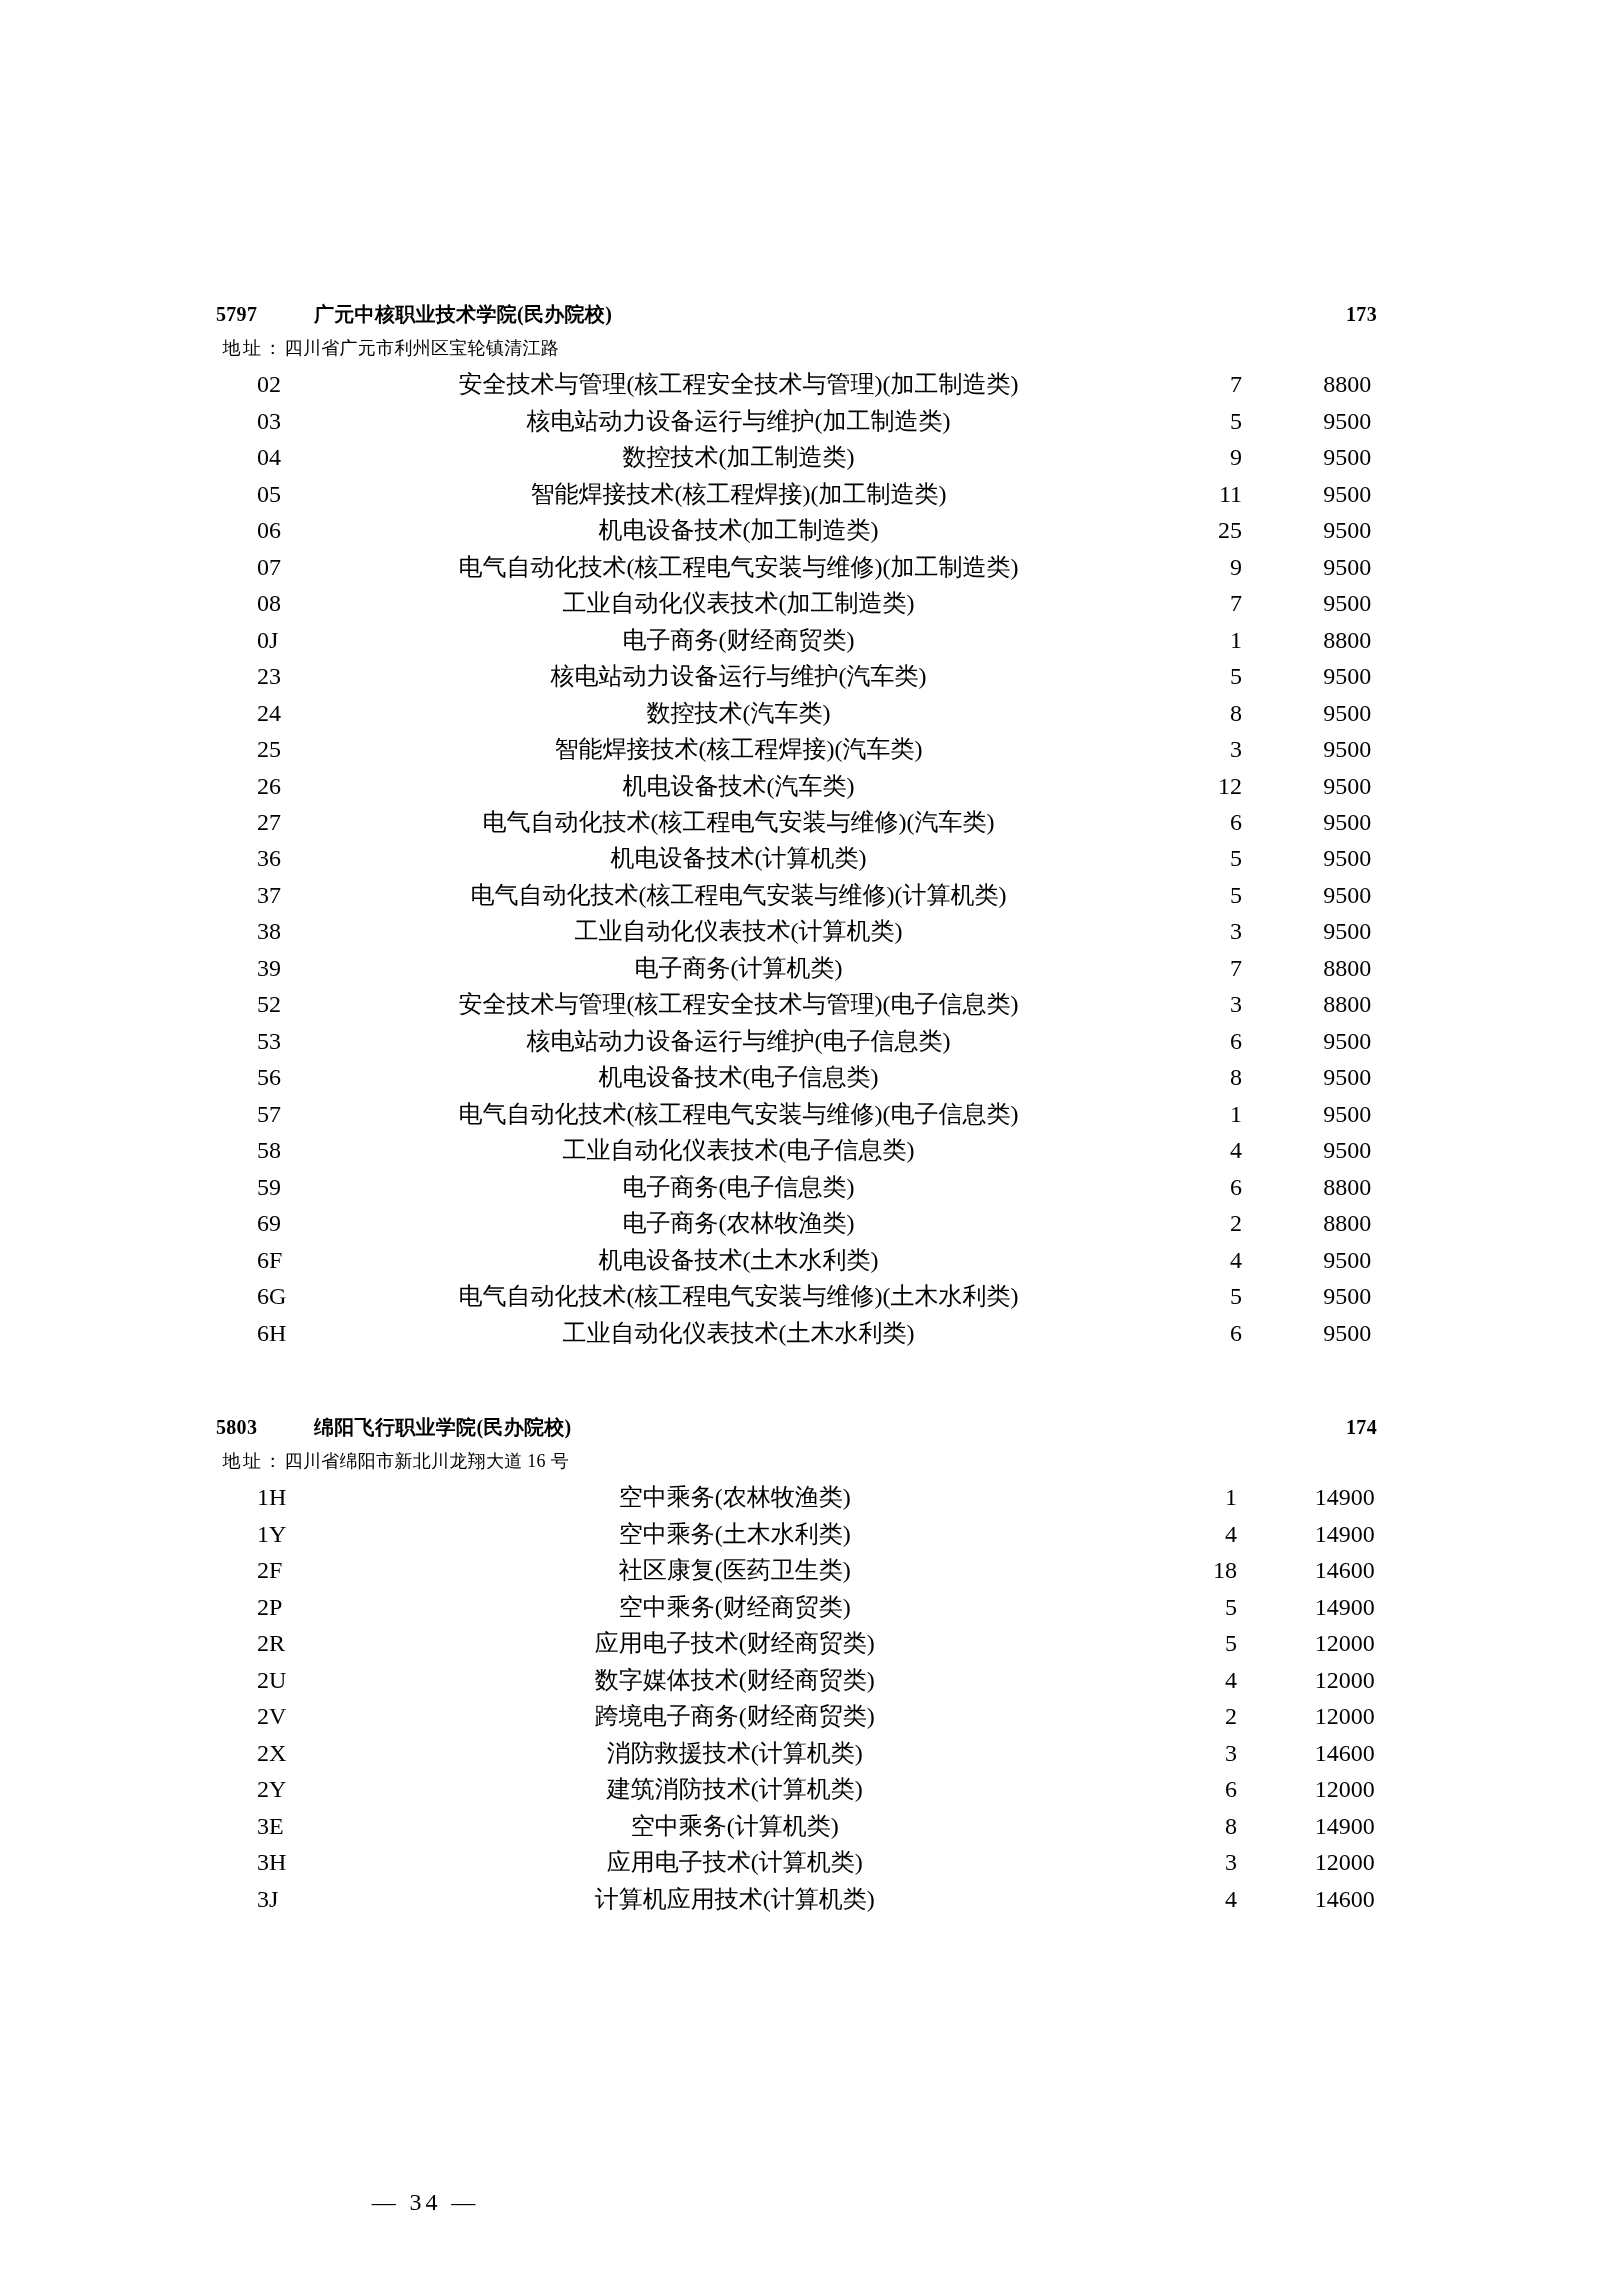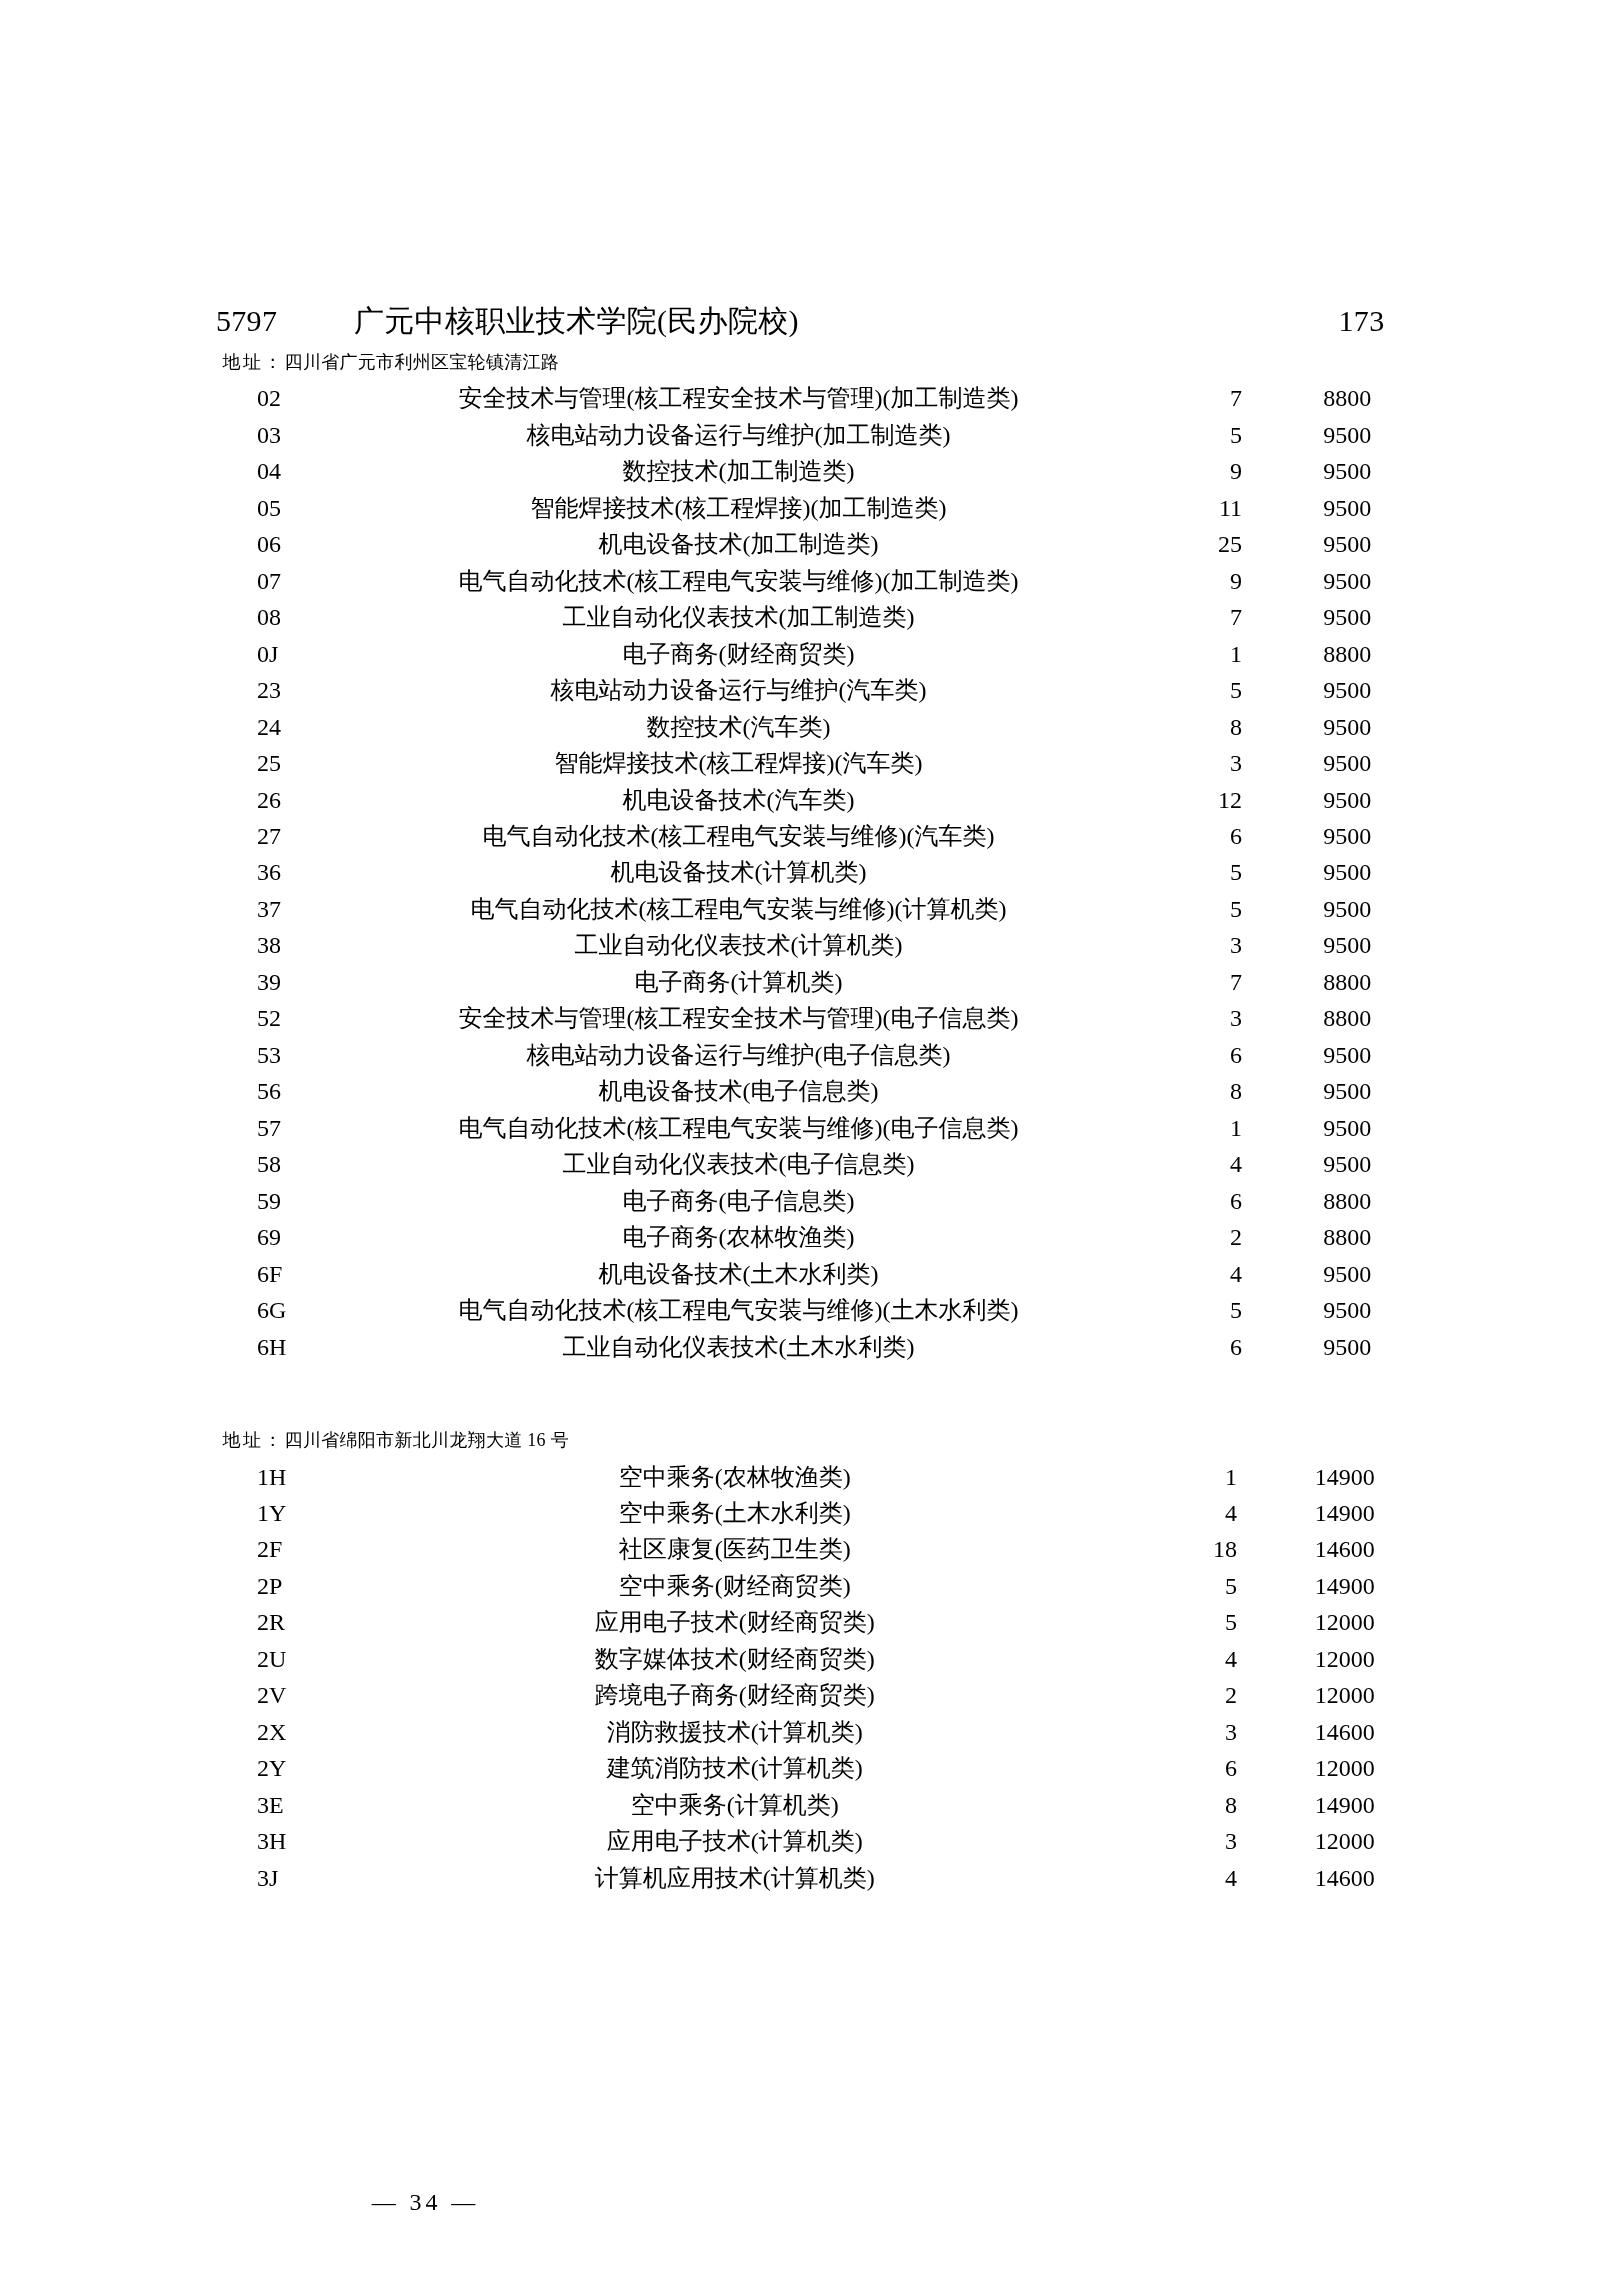--- a/index.html
+++ b/index.html
@@ -21,25 +21,24 @@
     height: 2295px;
     box-sizing: border-box;
     padding: 301px 196px 0 216px;
   }
   .school-block {
     margin-bottom: 0;
   }
   .school-header {
     display: flex;
     align-items: baseline;
-    font-size: 30px;
-    font-weight: normal;
+    font-size: 20px;
+    font-weight: bold;
     letter-spacing: 0.3px;
     margin-bottom: 7.9px;
-    gap: 40px;
   }
   .school-code {
     width: 98px;
     flex: 0 0 98px;
   }
   .school-name {
     flex: 1 1 auto;
   }
   .school-seq {
     flex: 0 0 auto;
@@ -295,20 +294,25 @@
             <td class="col-plan">6</td>
             <td class="col-fee">9500</td>
           </tr>
       </tbody>
     </table>
   </div>
 
   <div class="gap"></div>
 
   <div class="school-block">
+    <div class="school-header">
+      <span class="school-code">5803</span>
+      <span class="school-name">绵阳飞行职业学院(民办院校)</span>
+      <span class="school-seq">174</span>
+    </div>
     <div class="school-addr">
       <span class="addr-label">地址</span>
       <span class="addr-colon">：</span>
       <span class="addr-value">四川省绵阳市新北川龙翔大道 16 号</span>
     </div>
     <table class="major-table">
       <tbody>
         <tr>
             <td class="col-code">1H</td>
             <td class="col-name">空中乘务(农林牧渔类)</td>

